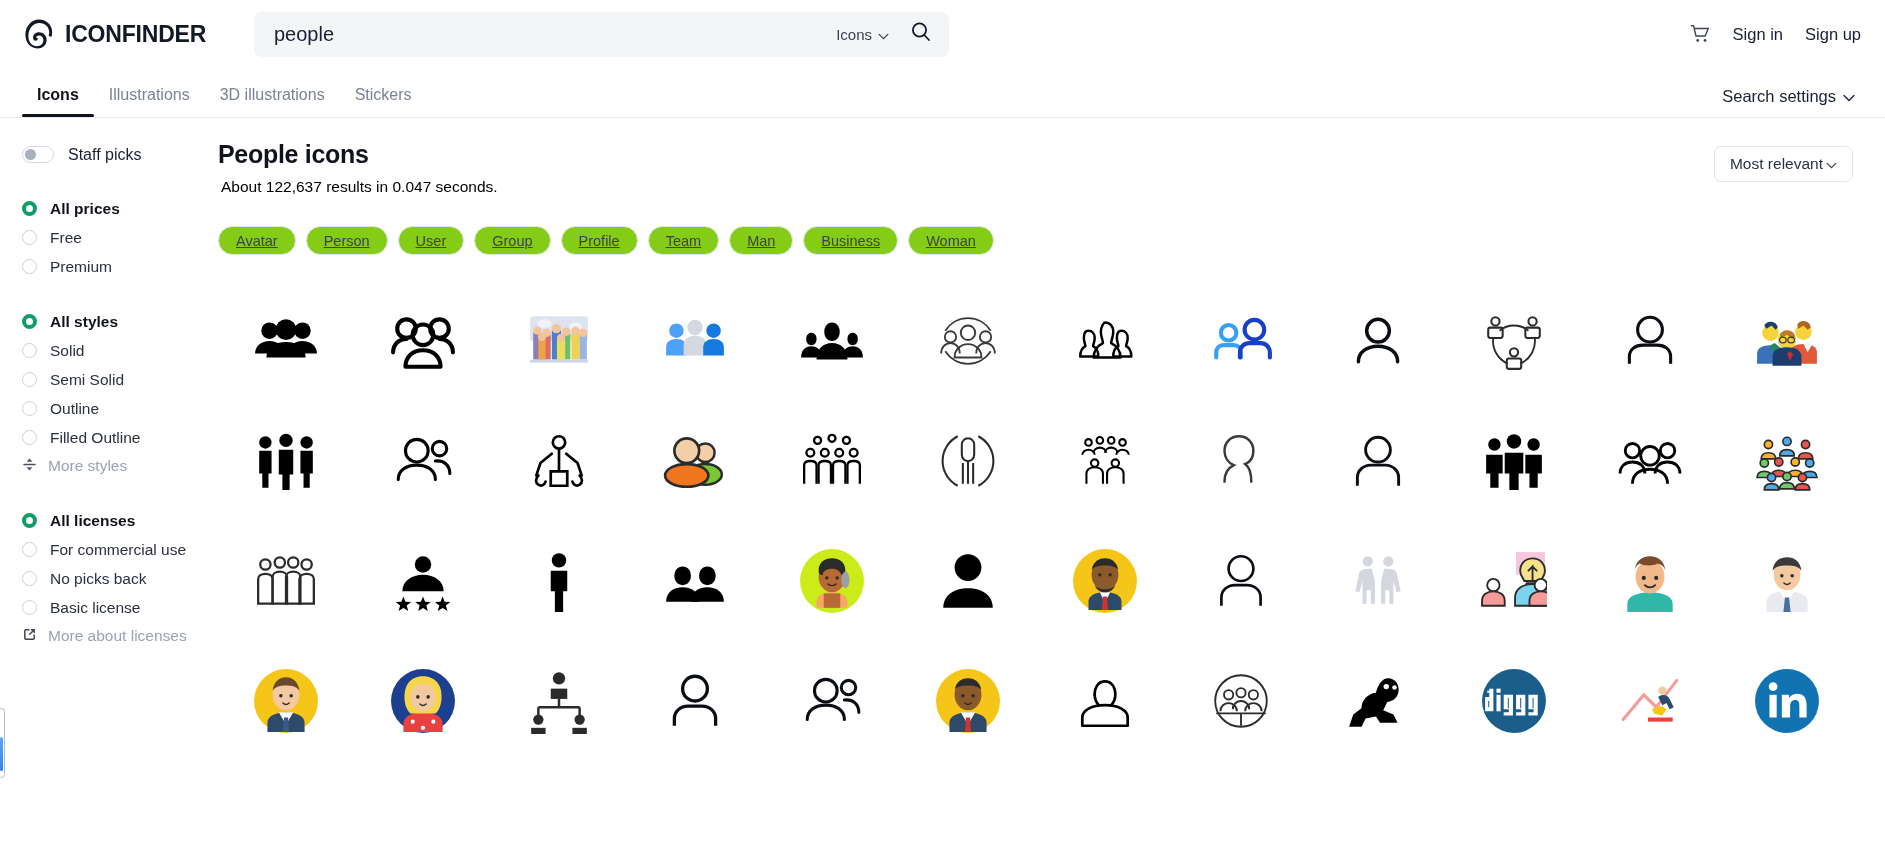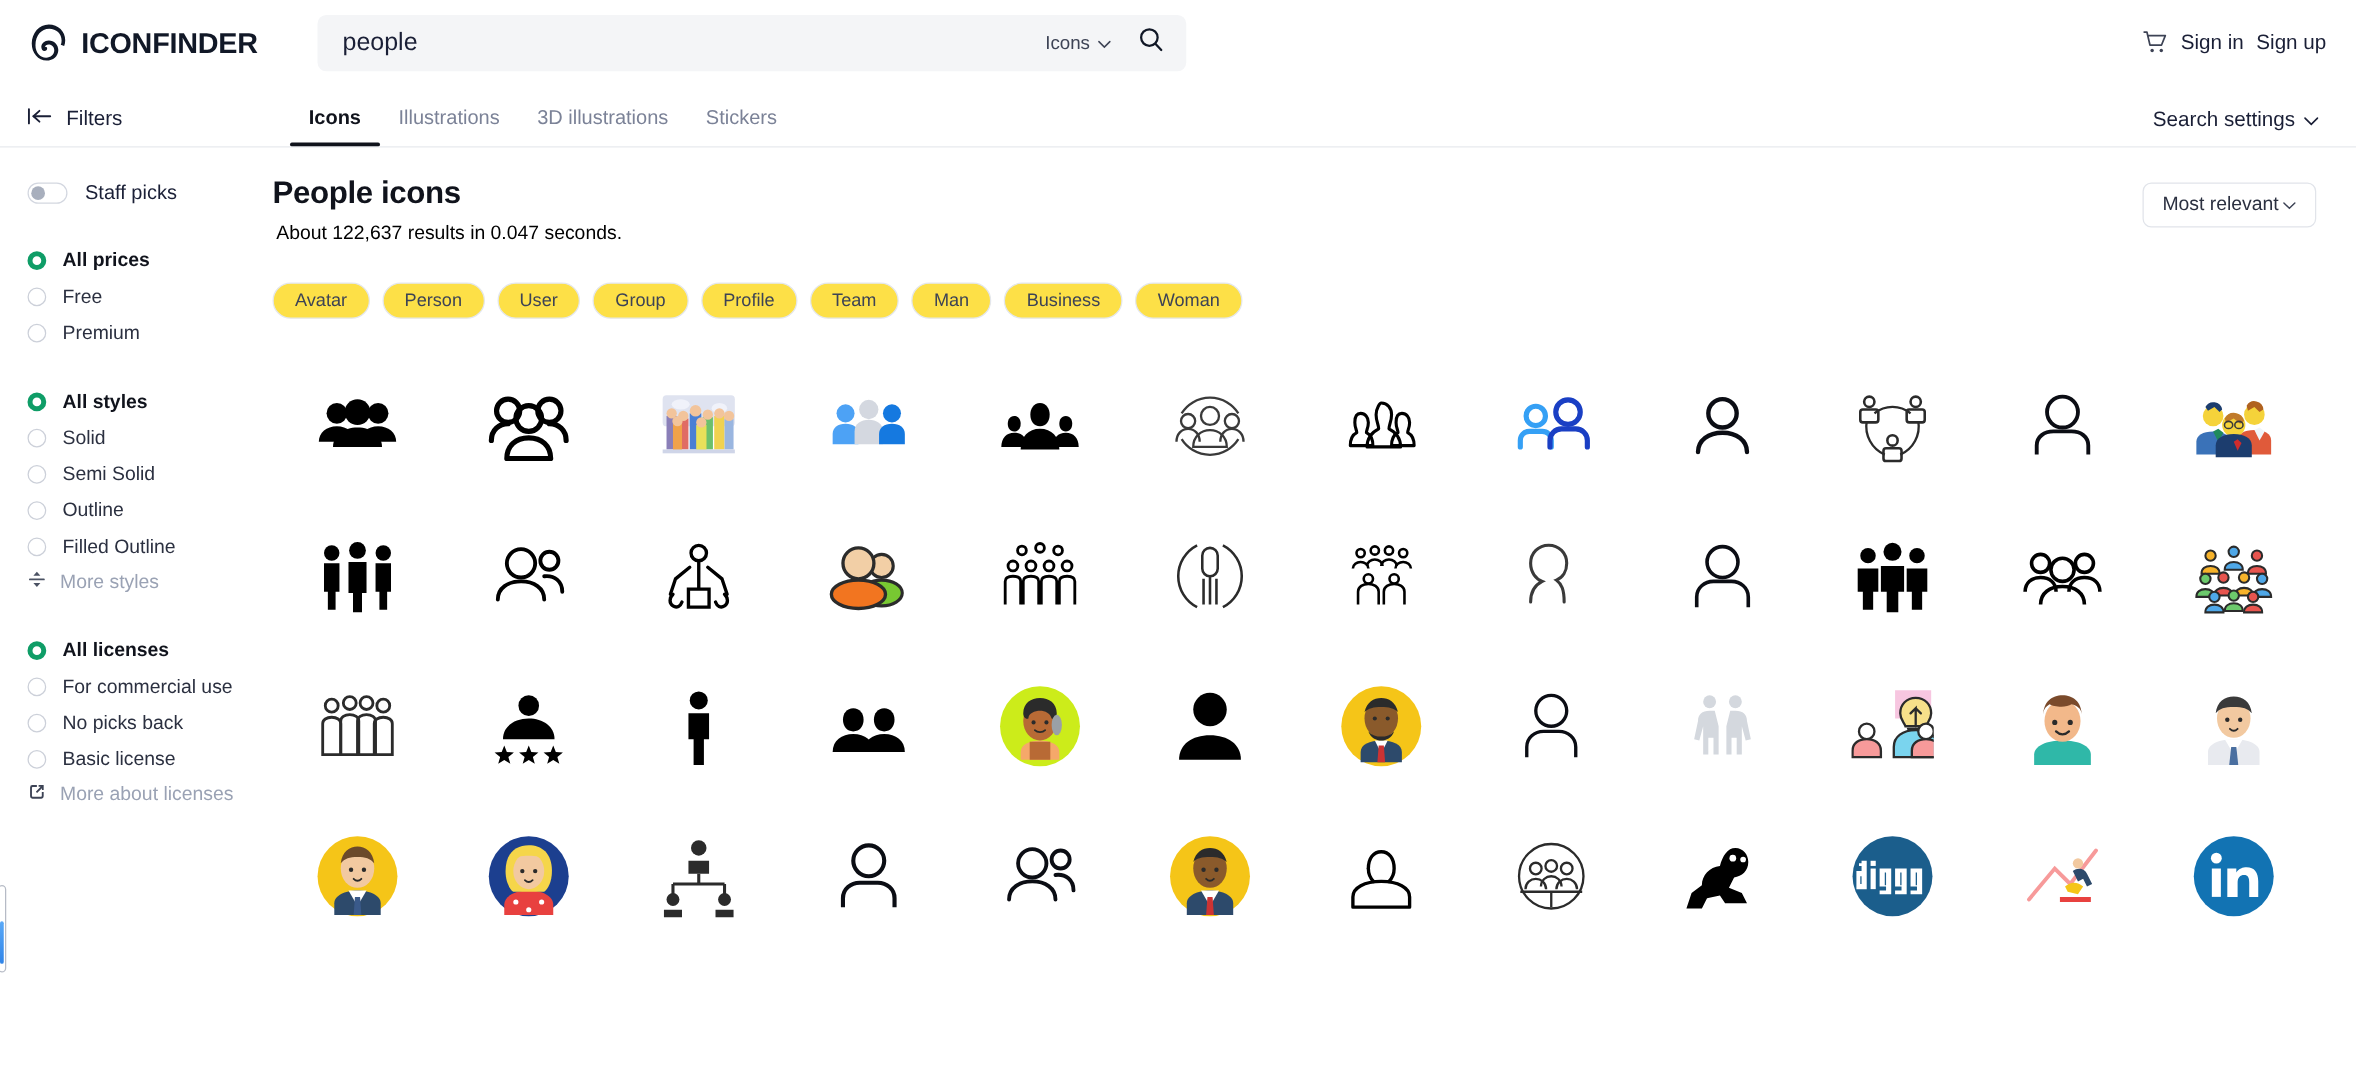--- a/index.html
+++ b/index.html
@@ -70,21 +70,21 @@
     cursor: pointer;
   }
 
   .header-right {
     position: absolute;
     right: 24px;
     top: 0;
     height: 68px;
     display: flex;
     align-items: center;
-    gap: 10px;
+    gap: 22px;
   }
   .cart-icon { cursor: pointer; display: flex; }
   .auth-link {
     font-size: 16.5px;
     color: #1a1f36;
     cursor: pointer;
     white-space: nowrap;
   }
 
   
@@ -252,22 +252,23 @@
   }
   .chip {
     border: 1px solid #e4e7ec;
     border-radius: 20px;
     height: 29px;
     padding: 0 17px;
     display: flex; align-items: center;
     font-size: 14.5px;
     color: #3d4355;
     cursor: pointer;
-    background: #fde047;
+    background: #84cc16;
     white-space: nowrap;
+    text-decoration: underline;
   }
 
   .grid {
     margin-top: 26px;
     display: grid;
     grid-template-columns: repeat(12, 1fr);
     row-gap: 0;
   }
   .cell {
     height: 120px;
@@ -322,30 +323,20 @@
         <circle cx="9.5" cy="19" r="1.5" fill="#3d4355"></circle>
         <circle cx="17.5" cy="19" r="1.5" fill="#3d4355"></circle>
       </svg>
     </span>
     <span class="auth-link">Sign in</span>
     <span class="auth-link">Sign up</span>
   </div>
 </div>
 
 <div class="subnav">
-  <div class="filters-toggle">
-    <span>
-      <svg width="21" height="14" viewBox="0 0 22 14">
-        <line x1="1.2" y1="1" x2="1.2" y2="13" stroke="#1a1f36" stroke-width="1.6" stroke-linecap="round"></line>
-        <line x1="5" y1="7" x2="19" y2="7" stroke="#1a1f36" stroke-width="1.6" stroke-linecap="round"></line>
-        <path d="M10 2.5 L5 7 L10 11.5" stroke="#1a1f36" stroke-width="1.6" fill="none" stroke-linecap="round" stroke-linejoin="round"></path>
-      </svg>
-    </span>
-    <span>Filters</span>
-  </div>
 
   <div class="tabs">
     <div class="tab active">Icons</div>
     <div class="tab">Illustrations</div>
     <div class="tab">3D illustrations</div>
     <div class="tab">Stickers</div>
   </div>
 
   <div class="search-settings">
     <span>Search settings</span>

